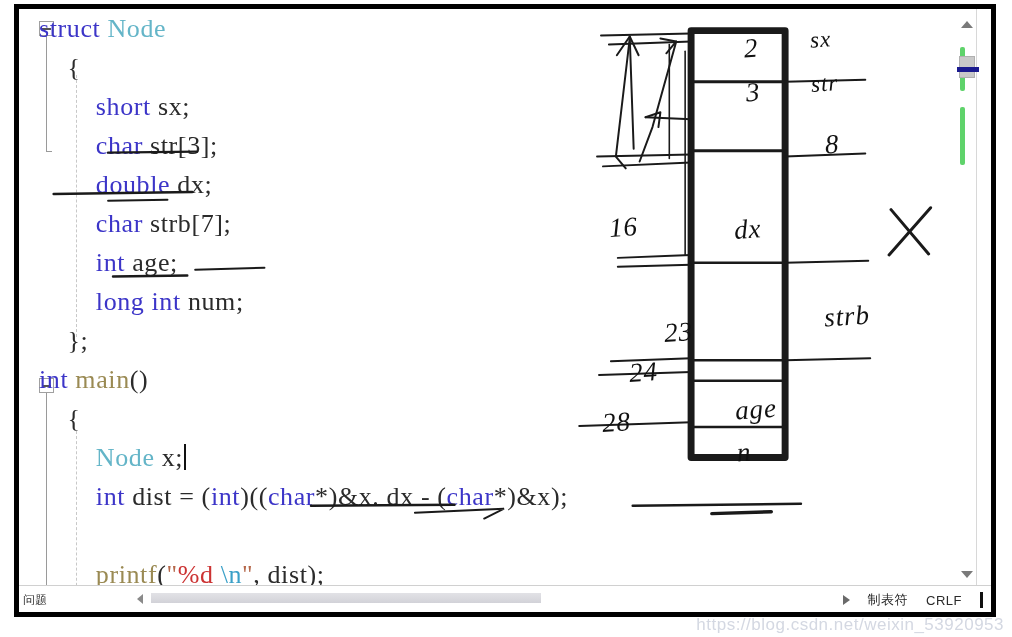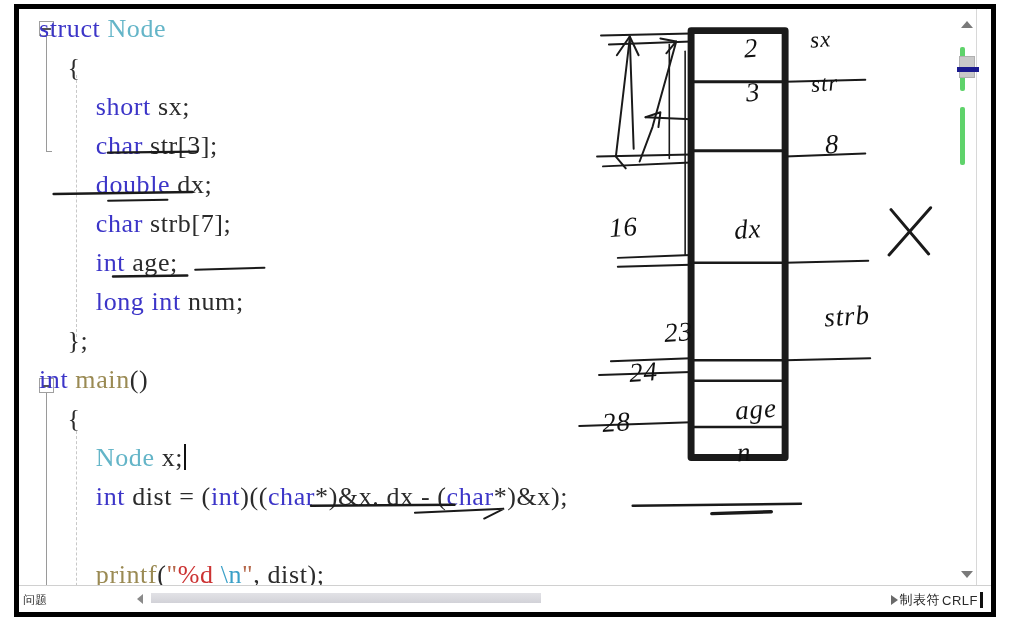--- a/index.html
+++ b/index.html
@@ -237,21 +237,21 @@
     width: 390px;
     height: 10px;
     background: linear-gradient(#e2e2e6,#d2d2d8);
   }
   .status-right {
     position: absolute;
     right: 8px;
     top: 5px;
     display: flex;
     align-items: center;
-    gap: 2px;
+    gap: 18px;
   }
   .status-right .srarrow {
     width: 0; height: 0;
     border-top: 5px solid transparent;
     border-bottom: 5px solid transparent;
     border-left: 7px solid #6a6a6a;
   }
   .status-item { font-size: 13px; color: #2a2a2a; letter-spacing: .5px; }
   .status-caret {
     width: 3px;
@@ -391,13 +391,14 @@
           <span class="srarrow"></span>
           <span class="status-item">制表符</span>
           <span class="status-item">CRLF</span>
           <span class="status-caret"></span>
         </div>
       </div>
 
     </div>
   </div>
 
+  <div class="watermark">https://blog.csdn.net/weixin_53920953</div>
 </div>
 
 </body></html>

